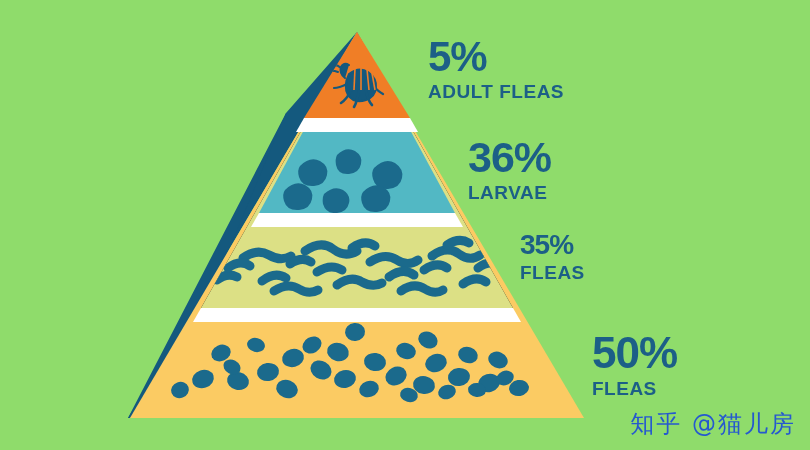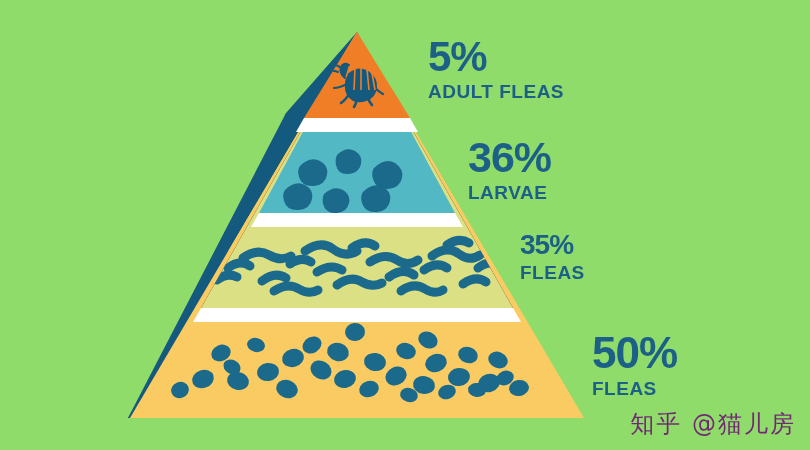--- a/index.html
+++ b/index.html
@@ -53,21 +53,21 @@
   #label-adult  .pct { font-size: 42px; }
   #label-pupae  .pct { font-size: 43px; }
   #label-larvae .pct { font-size: 28px; }
   #label-eggs   .pct { font-size: 44px; }
 
   #watermark {
     position: absolute;
     right: 14px;
     bottom: 10px;
     font-size: 24px;
-    color: #701a75;
+    color: #1d4ed8;
     opacity: 0.92;
     letter-spacing: 2px;
     font-family: "DejaVu Sans", sans-serif;
     white-space: nowrap;
   }
 </style>
 </head>
 <body>
 
 <div id="stage">

